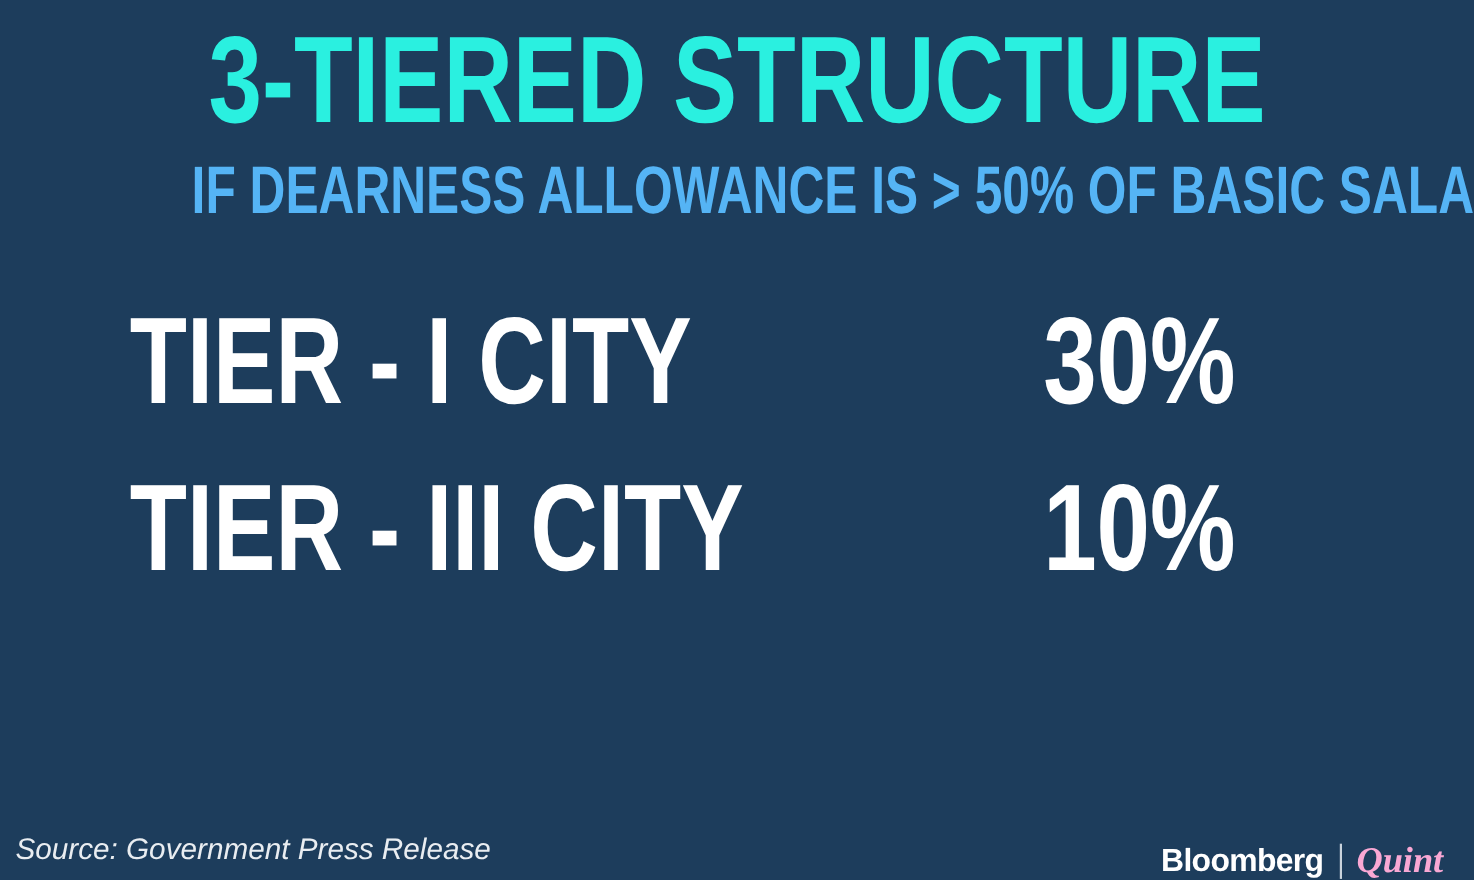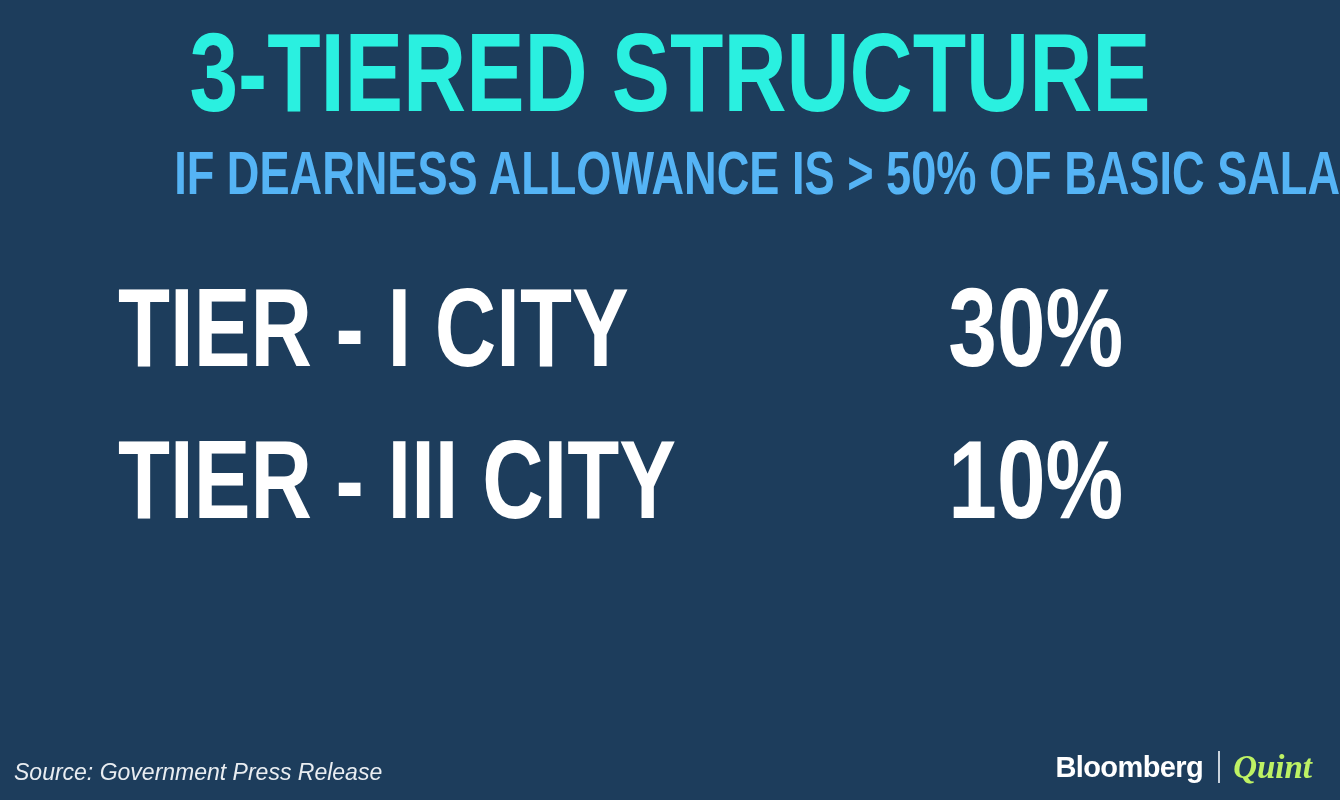--- a/index.html
+++ b/index.html
@@ -108,29 +108,29 @@
     height: 64px;
   }
 
   .source {
     position: absolute;
     left: 14px;
     bottom: 14px;
     color: #e9edf1;
     font-family: "Liberation Sans", sans-serif;
     font-style: italic;
-    font-size: 23px;
+    font-size: 27px;
     line-height: 28px;
     white-space: nowrap;
   }
 
   .logo {
     position: absolute;
     right: 28px;
-    bottom: 16px;
+    bottom: 0;
     display: flex;
     align-items: center;
     height: 34px;
     text-align: right;
   }
 
   .logo-bloomberg {
     color: #ffffff;
     font-family: "Liberation Sans", sans-serif;
     font-weight: bold;
@@ -142,21 +142,21 @@
 
   .logo-divider {
     width: 2px;
     height: 32px;
     background: #c9d3dc;
     margin: 0 13px 0 15px;
     flex: none;
   }
 
   .logo-quint {
-    color: #bef264;
+    color: #f9a8d4;
     font-family: "Liberation Serif", "DejaVu Serif", serif;
     font-style: italic;
     font-weight: bold;
     font-size: 33px;
     line-height: 34px;
     white-space: nowrap;
   }
 </style>
 </head>
 <body>

